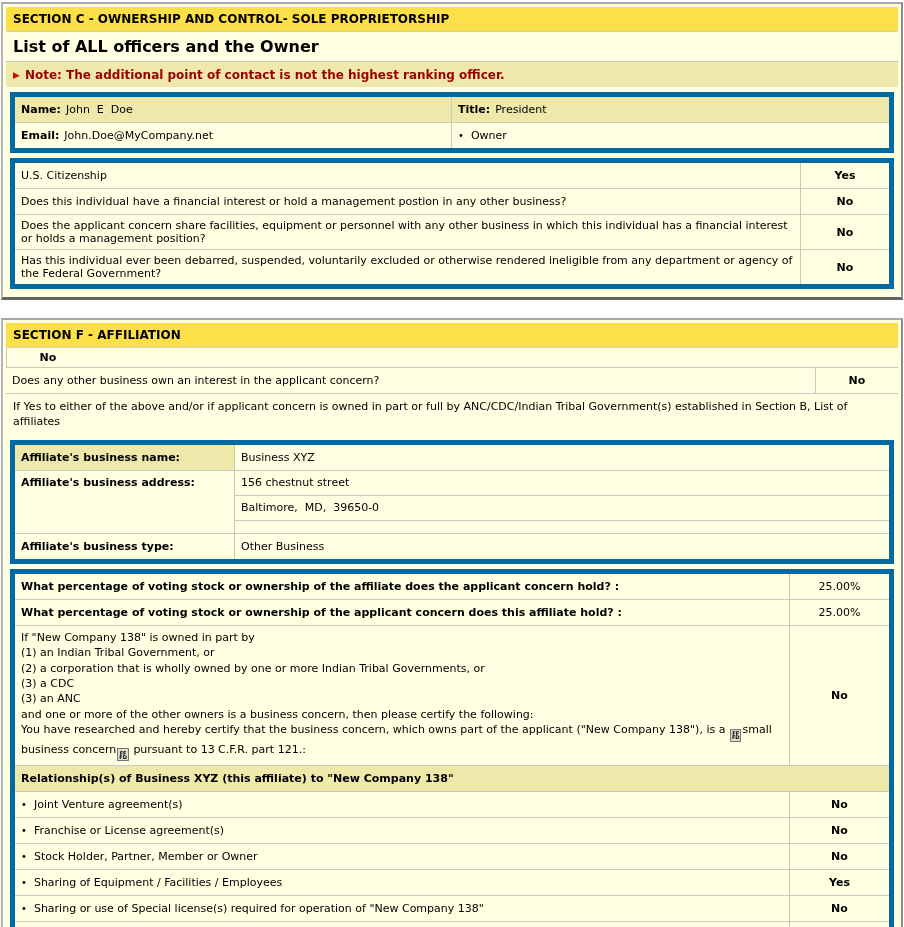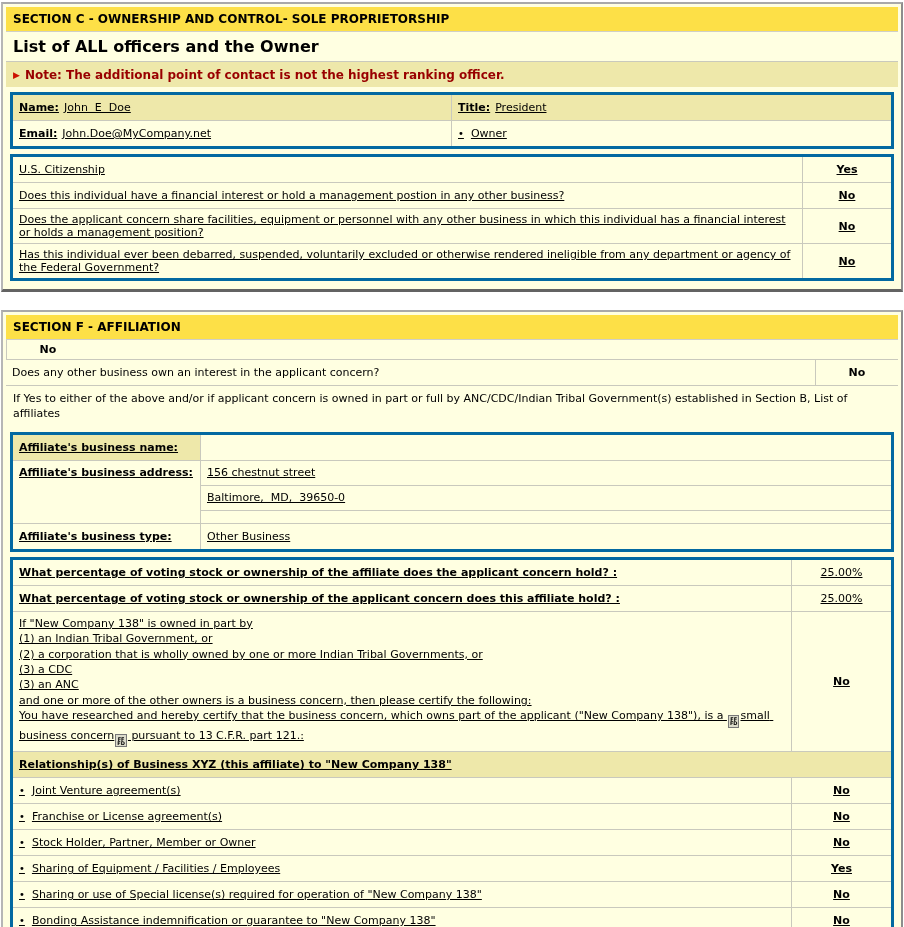--- a/index.html
+++ b/index.html
@@ -30,21 +30,21 @@
   .full-row {
     padding:5px 7px;
     min-height:15px;
     display:flex; align-items:center;
   }
   .full-row.bordered { border-bottom:1px solid #c9c9bd; }
   .subtitle { font-weight:bold; font-size:16px; }
   .note-row { background:#eee8aa; color:#990000; font-weight:bold; font-size:12px; }
   .note-arrow { color:#cc1100; font-size:9px; margin-right:5px; }
 
-  .tbl { border:3px solid #0369a1; margin:5px 4px;text-decoration:underline; }
+  .tbl { border:5px solid #0369a1; margin:5px 4px; }
   .row { display:flex; border-bottom:1px solid #c9c9bd; box-sizing:border-box; }
   .row:last-child { border-bottom:none; }
   .cell { padding:4px 6px; display:flex; align-items:center; box-sizing:border-box; min-height:25px; }
   .kh { background:#eee8aa; }
   .b { font-weight:bold; }
   .pre { white-space:pre-wrap; }
 
   .half { width:50%; }
   .half:first-child { border-right:1px solid #c9c9bd; }
   .lbl { font-weight:bold; margin-right:5px; }
@@ -54,21 +54,21 @@
     display:flex; align-items:center; justify-content:center;
     border-left:1px solid #c9c9bd;
     font-weight:bold; text-align:center;
     box-sizing:border-box; padding:3px;
   }
   .ac-c { width:89px; }
   .ac-f1 { width:83px; }
   .ac-f2 { width:100px; }
   .reg { font-weight:normal; }
 
-  .label-col { width:188px; border-right:1px solid #c9c9bd; }
+  .label-col { width:220px; border-right:1px solid #c9c9bd; }
   .addr-right { flex:1; display:flex; flex-direction:column; }
   .addr-sub { padding:4px 6px; min-height:25px; display:flex; align-items:center;
               border-bottom:1px solid #c9c9bd; box-sizing:border-box; }
   .addr-sub.empty { min-height:12px; border-bottom:none; padding:0 6px; }
   .top-align { align-items:flex-start; padding-top:5px;text-align:center; }
 
   .bullet { margin-right:7px; font-size:10px; }
 
   .cert-text { white-space:pre-wrap; line-height:1.4; }
   .mgbox {
@@ -148,20 +148,21 @@
     </div>
     <div class="row" style="border-bottom:1px solid #c9c9bd;">
       <div class="cell qcell">Does any other business own an interest in the applicant concern?</div>
       <div class="acell ac-f1">No</div>
     </div>
     <div class="full-row" style="line-height:1.4;">If Yes to either of the above and/or if applicant concern is owned in part or full by ANC/CDC/Indian Tribal Government(s) established in Section B, List of affiliates</div>
 
     <div class="tbl">
       <div class="row">
         <div class="cell label-col kh b">Affiliate's business name:</div>
+        <div class="cell qcell">Business XYZ</div>
       </div>
       <div class="row">
         <div class="cell label-col b top-align">Affiliate's business address:</div>
         <div class="addr-right">
           <div class="addr-sub">156 chestnut street</div>
           <div class="addr-sub pre">Baltimore,  MD,  39650-0</div>
           <div class="addr-sub empty"></div>
         </div>
       </div>
       <div class="row">

